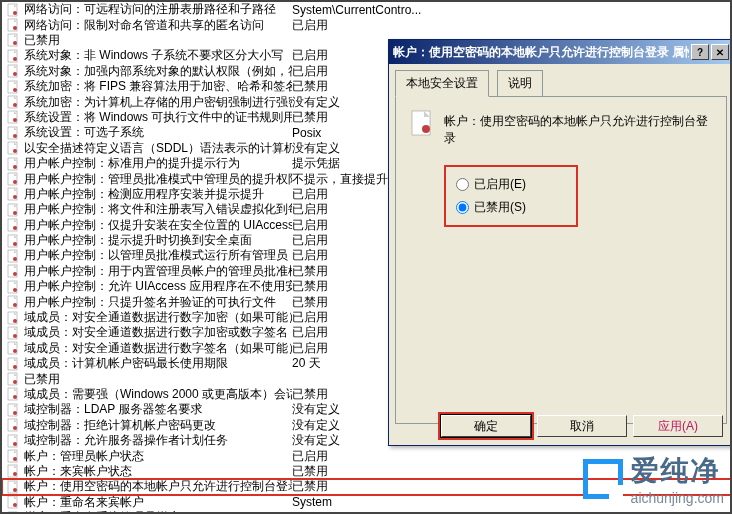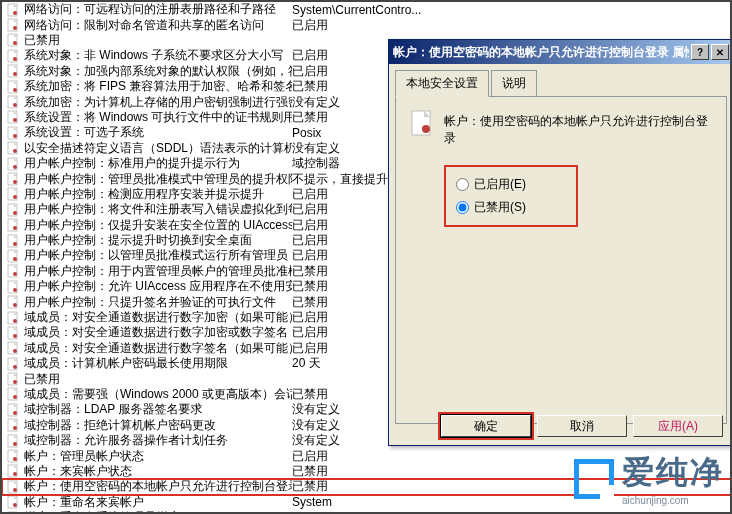--- a/index.html
+++ b/index.html
@@ -11,42 +11,42 @@
     .policy-name { width: 268px; white-space: nowrap; overflow: hidden; }
     .policy-value { white-space: nowrap; overflow: hidden; }
     .highlighted { outline: 2px solid #d93025; outline-offset: -1px; }
     
     .dialog { position: absolute; left: 386px; top: 37px; width: 346px; height: 407px; background: #ece9d8; border: 1px solid #0a246a; box-shadow: 2px 2px 4px rgba(0,0,0,0.3); }
     .titlebar { height: 24px; background: linear-gradient(to right, #0a246a, #a6caf0); display: flex; align-items: center; padding: 0 4px; color: #fff; font-weight: bold; font-size: 12px; }
     .titlebar-text { flex: 1; white-space: nowrap; overflow: hidden; }
     .titlebar-btn { width: 18px; height: 16px; background: #c0c0c0; border: 1px solid #fff; border-right-color: #404040; border-bottom-color: #404040; margin-left: 2px; display: flex; align-items: center; justify-content: center; font-size: 10px; color: #000; cursor: pointer; }
     
     .tabs { display: flex; padding: 6px 6px 0 6px; border-bottom: 0; }
-    .tab { padding: 4px 10px; background: #ece9d8; border: 1px solid #919b9c; border-bottom: none; margin-right: 2px; position: relative; cursor: pointer; }
+    .tab { padding: 4px 10px; background: #ece9d8; border: 1px solid #919b9c; border-bottom: none; margin-right: 8px; position: relative; cursor: pointer; }
     .tab.active { background: #ece9d8; z-index: 2; border-bottom: 1px solid #ece9d8; margin-bottom: -1px; }
     
     .tab-panel { margin: 0 6px 6px 6px; border: 1px solid #919b9c; background: #ece9d8; height: 328px; padding: 12px; }
     .policy-header { display: flex; align-items: flex-start; gap: 8px; margin-bottom: 20px; }
     .policy-big-icon { width: 28px; height: 28px; flex-shrink: 0; }
     .policy-title { padding-top: 4px; }
     
     .radio-group { outline: 2px solid #d93025; padding: 6px 10px; width: 130px; margin-left: 38px; }
     .radio-option { display: flex; align-items: center; gap: 5px; padding: 3px 0; }
     .radio-option input { margin: 0; }
     
     .dialog-buttons { position: absolute; bottom: 8px; right: 10px; display: flex; gap: 6px; }
     .btn { width: 90px; height: 22px; background: #ece9d8; border: 1px solid #404040; border-top-color: #fff; border-left-color: #fff; font-size: 12px; cursor: pointer; display: flex; align-items: center; justify-content: center; }
     .btn.default { box-shadow: 0 0 0 1px #000; outline: 2px solid #d93025; outline-offset: 1px; }
     .btn.disabled { color: #be185d; cursor: default; }
     
     .watermark { position: absolute; right: 6px; bottom: 6px; display: flex; align-items: center; gap: 8px; }
     .wm-logo { width: 40px; height: 40px; border: 5px solid #2196F3; display: inline-block; position: relative; }
     .wm-logo::after { content: ''; position: absolute; right: -5px; bottom: -5px; width: 14px; height: 14px; background: #fff; }
-    .wm-text-cn { font-size: 32px; color: #4a6a8a; font-weight: bold; letter-spacing: 2px; }
-    .wm-text-en { font-size: 10px; color: #7a8a9a; display: block; }
+    .wm-text-cn { font-size: 28px; color: #4a6a8a; font-weight: bold; letter-spacing: 2px; }
+    .wm-text-en { font-size: 14px; color: #7a8a9a; display: block; }
     
     svg.doc-icon rect.page { fill: #fff; stroke: #888; stroke-width: 0.5; }
     svg.doc-icon path.fold { fill: #d0d0d0; }
     svg.doc-icon circle.seal { fill: #c04040; }
   </style>
 </head>
 <body>
 
 <div class="policy-list" id="policy-list">
     <div class="policy-row">
@@ -138,21 +138,21 @@
       <span class="policy-name">以安全描述符定义语言（SDDL）语法表示的计算机访问限制</span>
       <span class="policy-value">没有定义</span>
     </div>
     <div class="policy-row">
       <svg class="policy-icon doc-icon" viewBox="0 0 14 14">
         <rect class="page" x="2" y="1" width="9" height="12"></rect>
         <path class="fold" d="M8 1 L11 4 L8 4 Z"></path>
         <circle class="seal" cx="9" cy="10" r="2"></circle>
       </svg>
       <span class="policy-name">用户帐户控制：标准用户的提升提示行为</span>
-      <span class="policy-value">域控制器</span>
+      <span class="policy-value">提示凭据</span>
     </div>
     <div class="policy-row">
       <svg class="policy-icon doc-icon" viewBox="0 0 14 14">
         <rect class="page" x="2" y="1" width="9" height="12"></rect>
         <path class="fold" d="M8 1 L11 4 L8 4 Z"></path>
         <circle class="seal" cx="9" cy="10" r="2"></circle>
       </svg>
       <span class="policy-name">用户帐户控制：管理员批准模式中管理员的提升权限提示...</span>
       <span class="policy-value">不提示，直接提升</span>
     </div>

